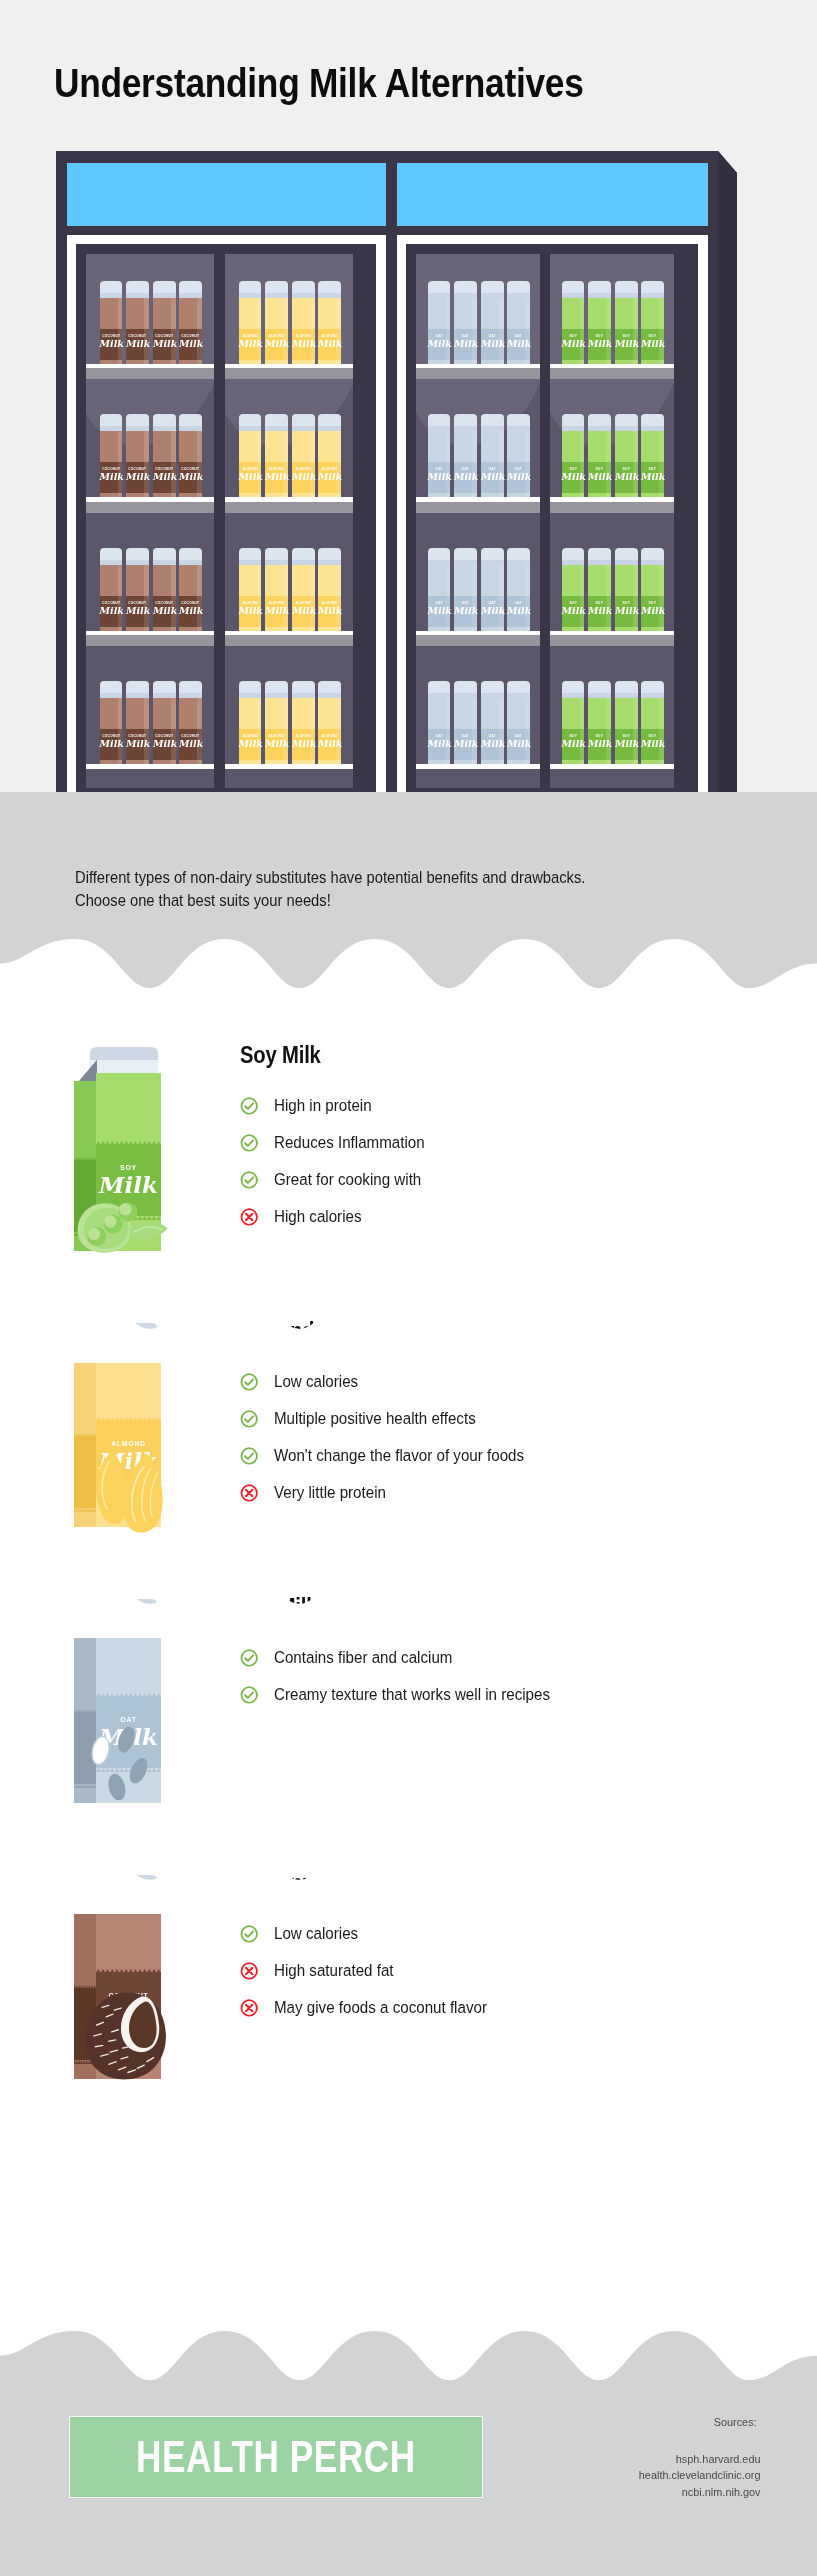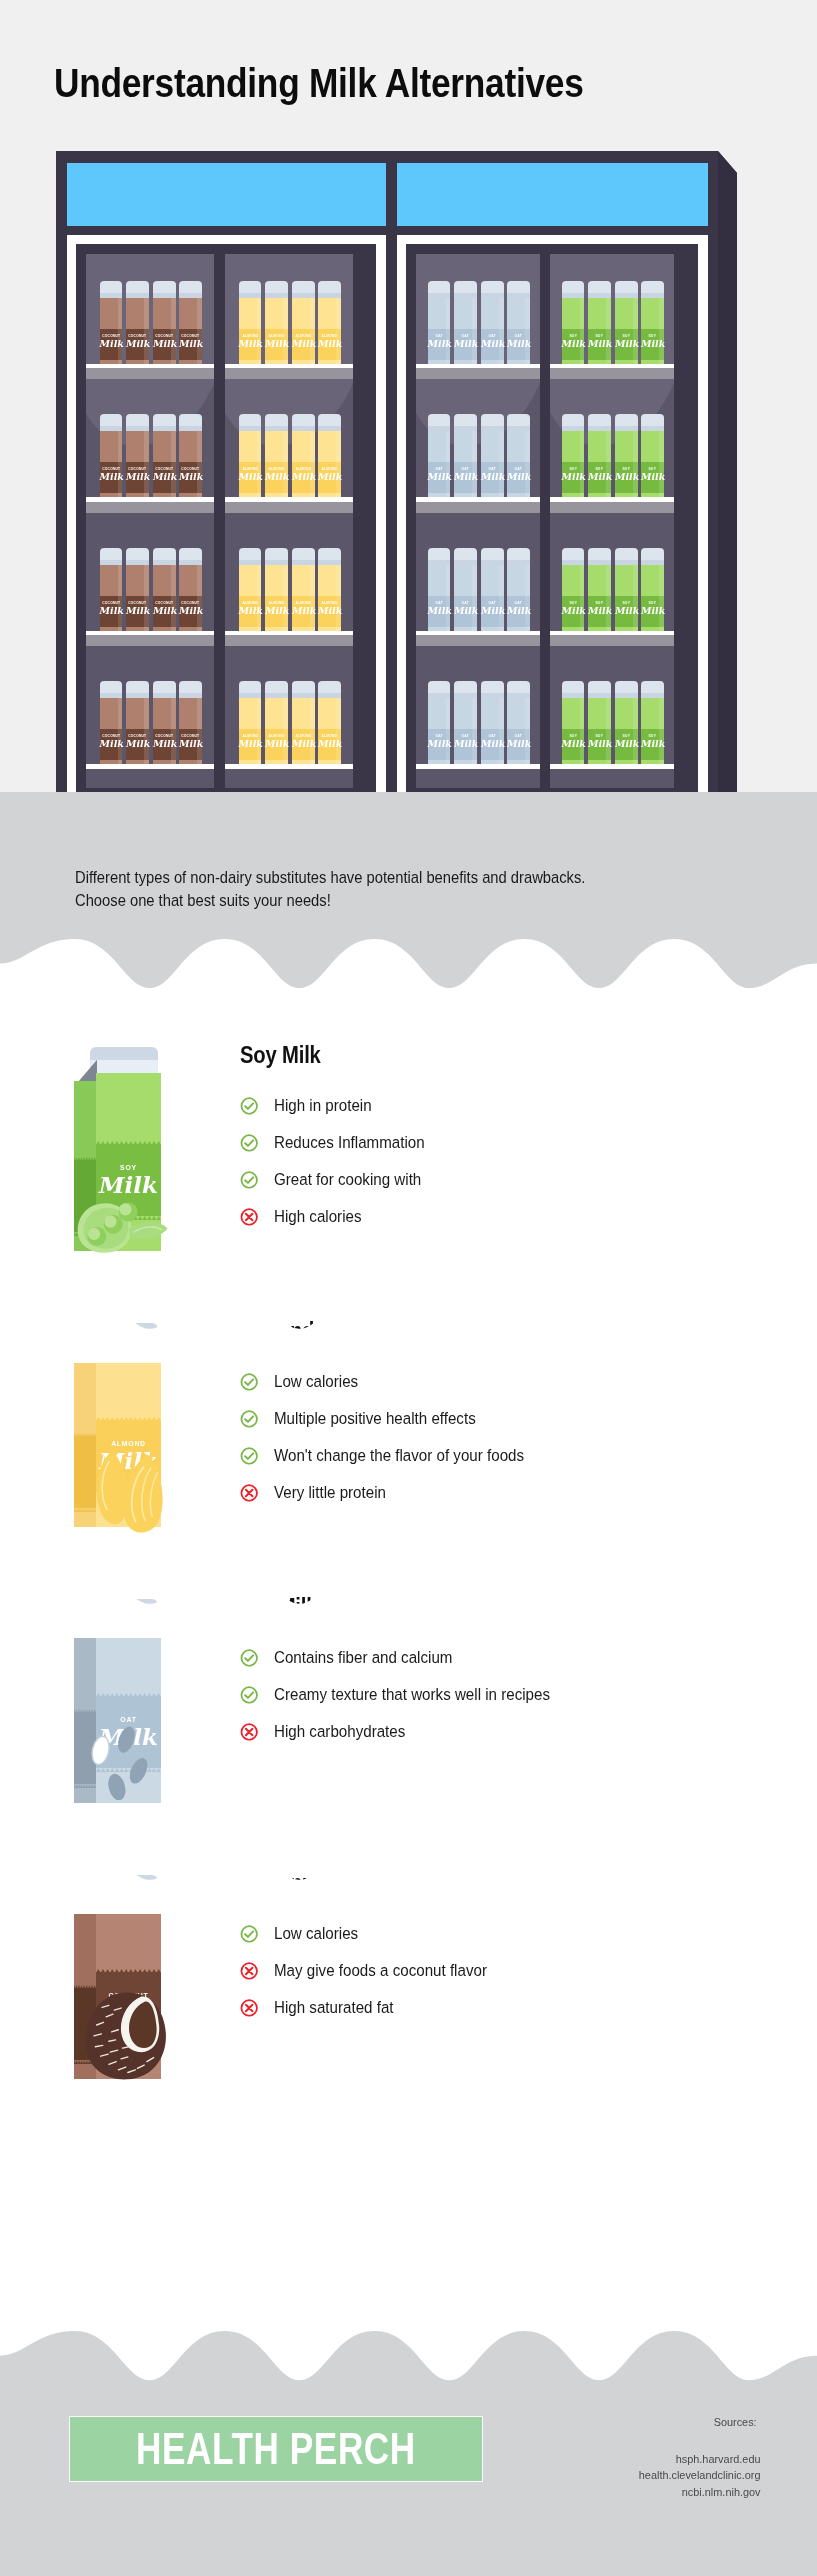--- a/index.html
+++ b/index.html
@@ -227,21 +227,21 @@
     position:absolute; pointer-events:none;
   }
 
   
   #footer {
     position:absolute; left:0; top:2316px; width:817px; height:260px;
     background:#D1D3D4;
   }
   #logo-box {
     position:absolute; left:69px; top:2416px;
-    width:414px; height:66px;
+    width:414px; height:82px;
     background:#9CD3A3;
     border:1.4px solid #ffffff;
     display:flex; align-items:center; justify-content:center;
   }
   #logo-text {
     font-size:44px; font-weight:bold; color:#ffffff;
     letter-spacing:0.7px;
     transform:scaleX(0.80); transform-origin:center;
     white-space:nowrap;
   }
@@ -1365,29 +1365,20 @@
         </li>
         <li class="bullet">
           <span class="bullet-icon">
             <svg width="18.4" height="18.4" viewBox="0 0 27 27">
               <circle cx="13.5" cy="13.5" r="11.4" fill="none" stroke="#7AB648" stroke-width="2.6"></circle>
               <path d="M7.6 13.9 L11.6 17.7 L19.3 9.6" fill="none" stroke="#7AB648" stroke-width="2.9" stroke-linecap="round" stroke-linejoin="round"></path>
             </svg>
           </span>
           <span class="bullet-text">Creamy texture that works well in recipes</span>
         </li>
-        <li class="bullet">
-          <span class="bullet-icon">
-            <svg width="18.4" height="18.4" viewBox="0 0 27 27">
-              <circle cx="13.5" cy="13.5" r="11.4" fill="none" stroke="#EE2029" stroke-width="2.6"></circle>
-              <path d="M8.7 8.7 L18.3 18.3 M18.3 8.7 L8.7 18.3" fill="none" stroke="#EE2029" stroke-width="2.9" stroke-linecap="round"></path>
-            </svg>
-          </span>
-          <span class="bullet-text">High carbohydrates</span>
-        </li>
       </ul>
     </div>
     <div class="section" style="top:1870px;height:259px;">
       <div class="big-carton">
         <div class="bc-cap-back"></div>
         <div class="bc-cap-front"></div>
         <div class="bc-fold"></div>
         <div class="bc-side" style="background:#A06F5D;">
           <div class="bc-side-band" style="background:#5B3728;">
             <div class="bc-zig-top">
@@ -1456,30 +1447,30 @@
           </span>
           <span class="bullet-text">Low calories</span>
         </li>
         <li class="bullet">
           <span class="bullet-icon">
             <svg width="18.4" height="18.4" viewBox="0 0 27 27">
               <circle cx="13.5" cy="13.5" r="11.4" fill="none" stroke="#EE2029" stroke-width="2.6"></circle>
               <path d="M8.7 8.7 L18.3 18.3 M18.3 8.7 L8.7 18.3" fill="none" stroke="#EE2029" stroke-width="2.9" stroke-linecap="round"></path>
             </svg>
           </span>
-          <span class="bullet-text">May give foods a coconut flavor</span>
+          <span class="bullet-text">High saturated fat</span>
         </li>
         <li class="bullet">
           <span class="bullet-icon">
             <svg width="18.4" height="18.4" viewBox="0 0 27 27">
               <circle cx="13.5" cy="13.5" r="11.4" fill="none" stroke="#EE2029" stroke-width="2.6"></circle>
               <path d="M8.7 8.7 L18.3 18.3 M18.3 8.7 L8.7 18.3" fill="none" stroke="#EE2029" stroke-width="2.9" stroke-linecap="round"></path>
             </svg>
           </span>
-          <span class="bullet-text">High saturated fat</span>
+          <span class="bullet-text">May give foods a coconut flavor</span>
         </li>
       </ul>
     </div>
     <div class="wave" style="top:1281px;">
       <svg viewBox="0 0 1200 120" preserveAspectRatio="none">
         <defs>
           <linearGradient id="wshade0" x1="0" y1="0" x2="0" y2="1">
             <stop offset="0%" stop-color="#C9CBCC" stop-opacity="0.95"></stop>
             <stop offset="100%" stop-color="#FFFFFF" stop-opacity="0"></stop>
           </linearGradient>

